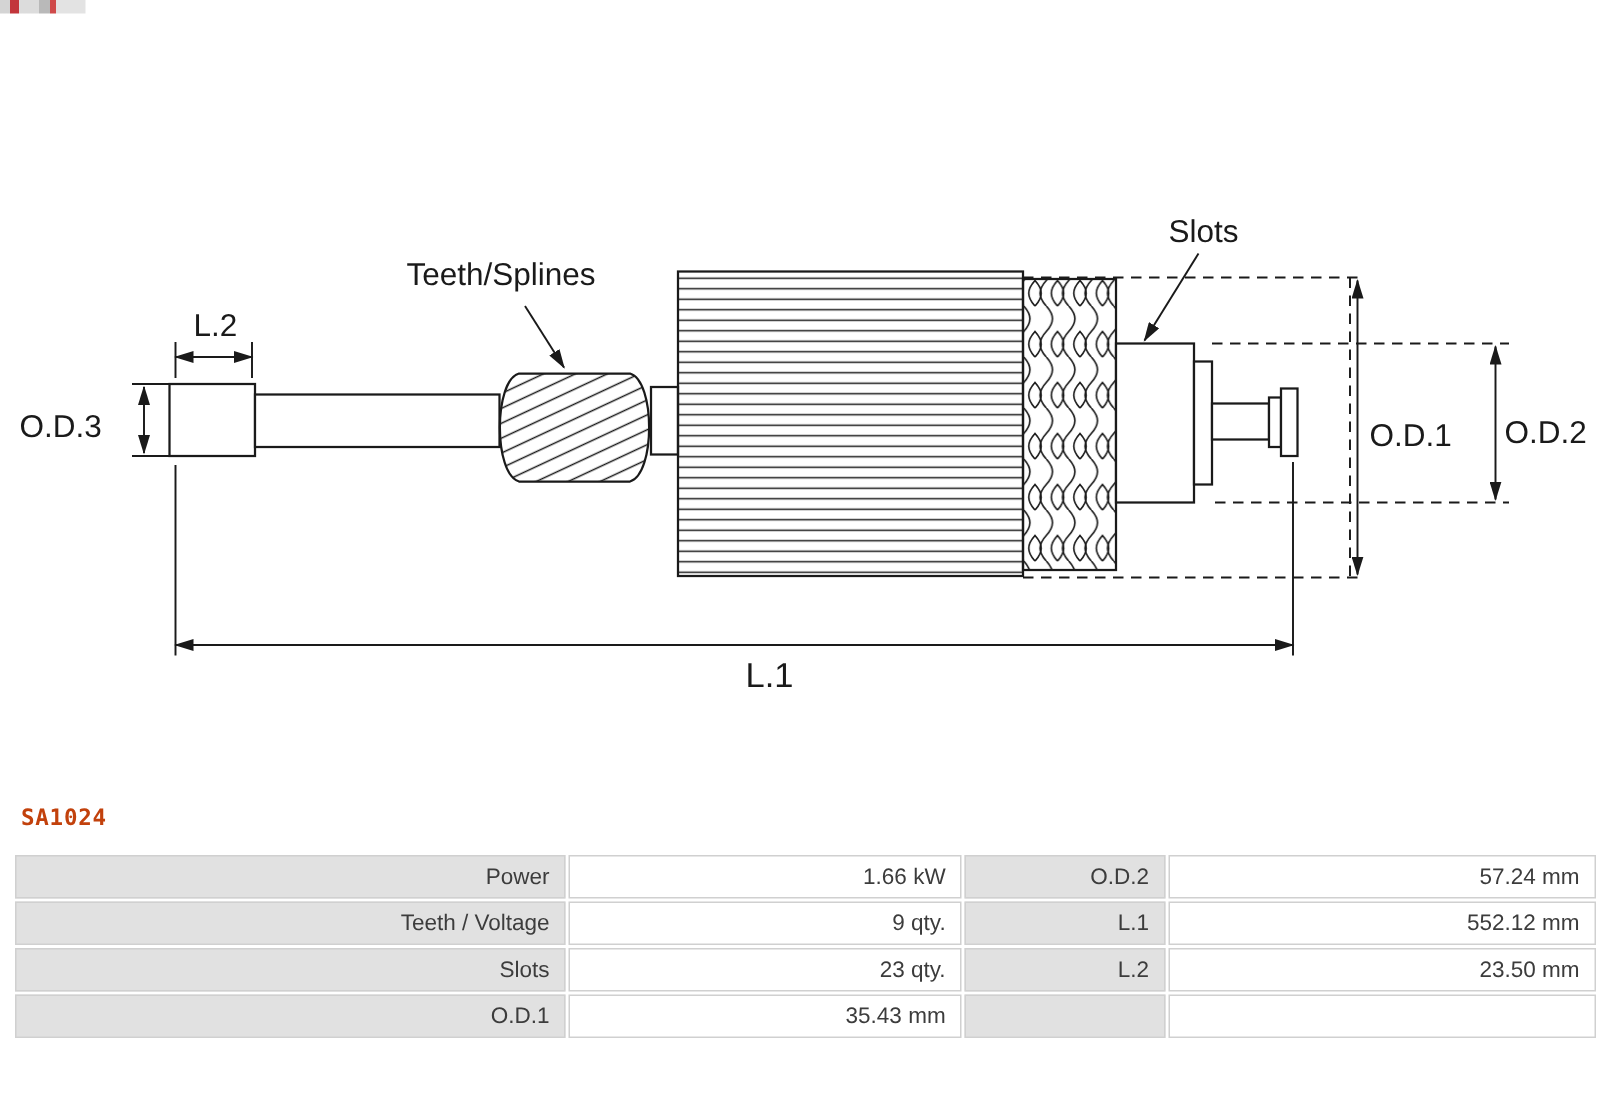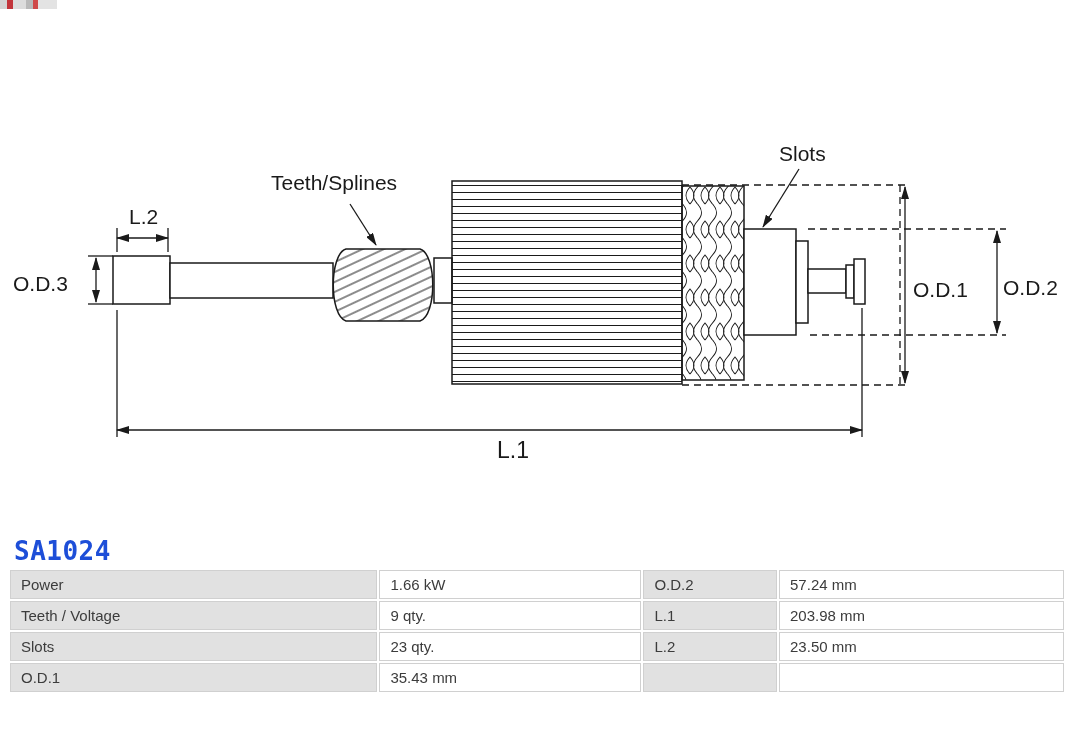--- a/index.html
+++ b/index.html
@@ -7,26 +7,26 @@
        font-family:"Liberation Sans",sans-serif;}
 
   .logo-strip{position:absolute;top:0;left:0;width:57px;height:9px;
     background:linear-gradient(90deg,#d4d4d4 0 12%,#c2353b 12% 22%,#dcdcdc 22% 46%,
                #b9b9b9 46% 58%,#cf4a4a 58% 66%,#e3e3e3 66% 100%);}
 
   .drawing{position:absolute;top:0;left:0;}
 
   .part-number{position:absolute;top:536px;left:14px;
     font-family:"DejaVu Sans Mono",monospace;font-weight:bold;
-    font-size:26px;color:#1d4ed8;letter-spacing:0.5px;}
+    font-size:15px;color:#c2410c;letter-spacing:0.5px;}
 
   .spec-table{position:absolute;top:568px;left:8px;width:1058px;
     border-collapse:separate;border-spacing:2px;table-layout:fixed;}
   .spec-table td{border:1px solid #d0d0d0;height:27px;padding:0 10px;
-    text-align:left;font-size:15px;color:#3c3c3c;background:#ffffff;
+    text-align:right;font-size:15px;color:#3c3c3c;background:#ffffff;
     overflow:hidden;white-space:nowrap;}
   .spec-table td.lbl{background:#e1e1e1;}
   .c1{width:352px}.c2{width:251px}.c3{width:128px}.c4{width:273px}
 
   svg text{font-family:"Liberation Sans",sans-serif;fill:#1a1a1a;}
 </style>
 </head>
 <body>
 
 <div class="logo-strip"></div>
@@ -114,21 +114,21 @@
     <tr>
       <td class="lbl">Power</td>
       <td>1.66 kW</td>
       <td class="lbl">O.D.2</td>
       <td>57.24 mm</td>
     </tr>
     <tr>
       <td class="lbl">Teeth / Voltage</td>
       <td>9 qty.</td>
       <td class="lbl">L.1</td>
-      <td>203.98 mm</td>
+      <td>552.12 mm</td>
     </tr>
     <tr>
       <td class="lbl">Slots</td>
       <td>23 qty.</td>
       <td class="lbl">L.2</td>
       <td>23.50 mm</td>
     </tr>
     <tr>
       <td class="lbl">O.D.1</td>
       <td>35.43 mm</td>

